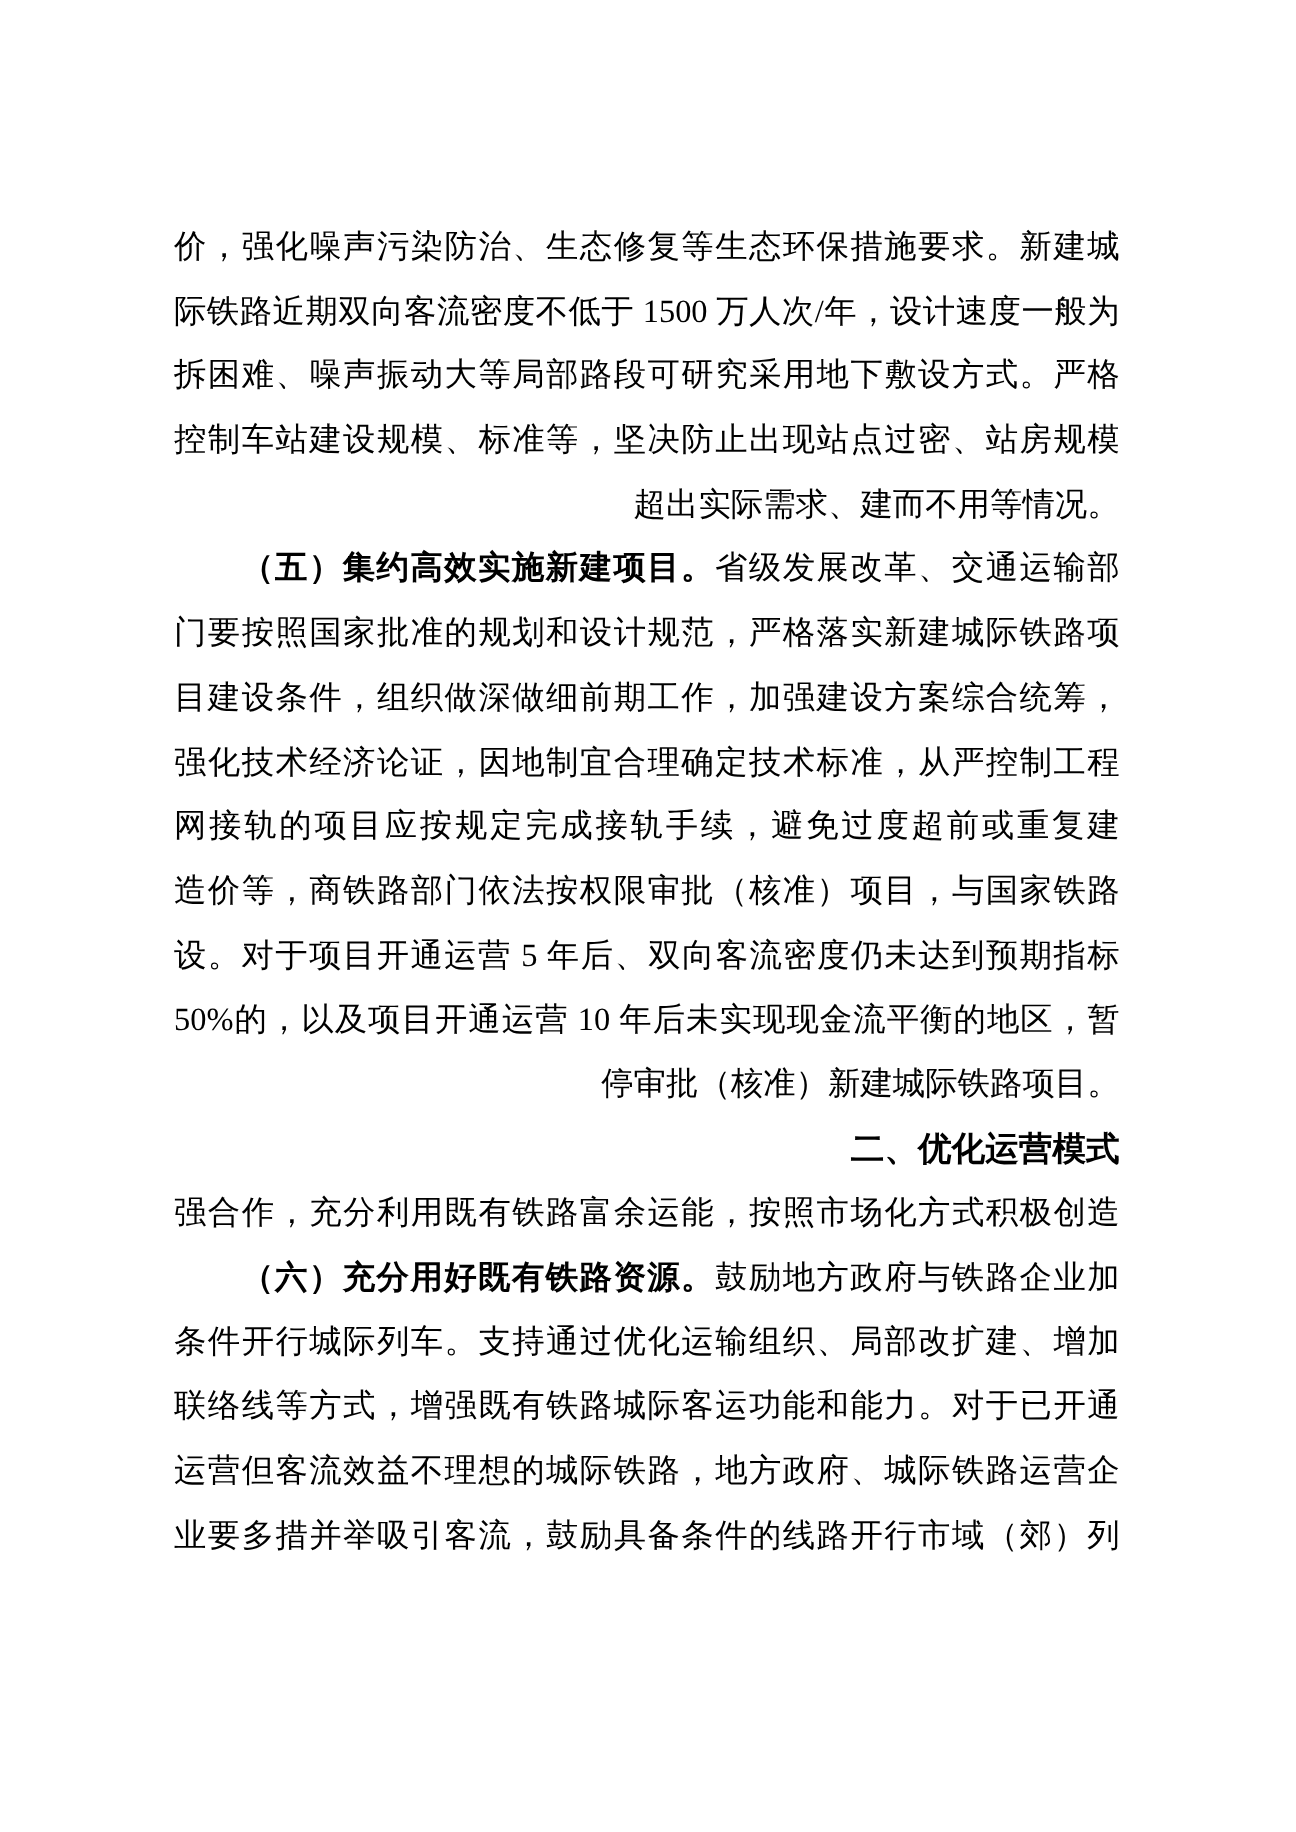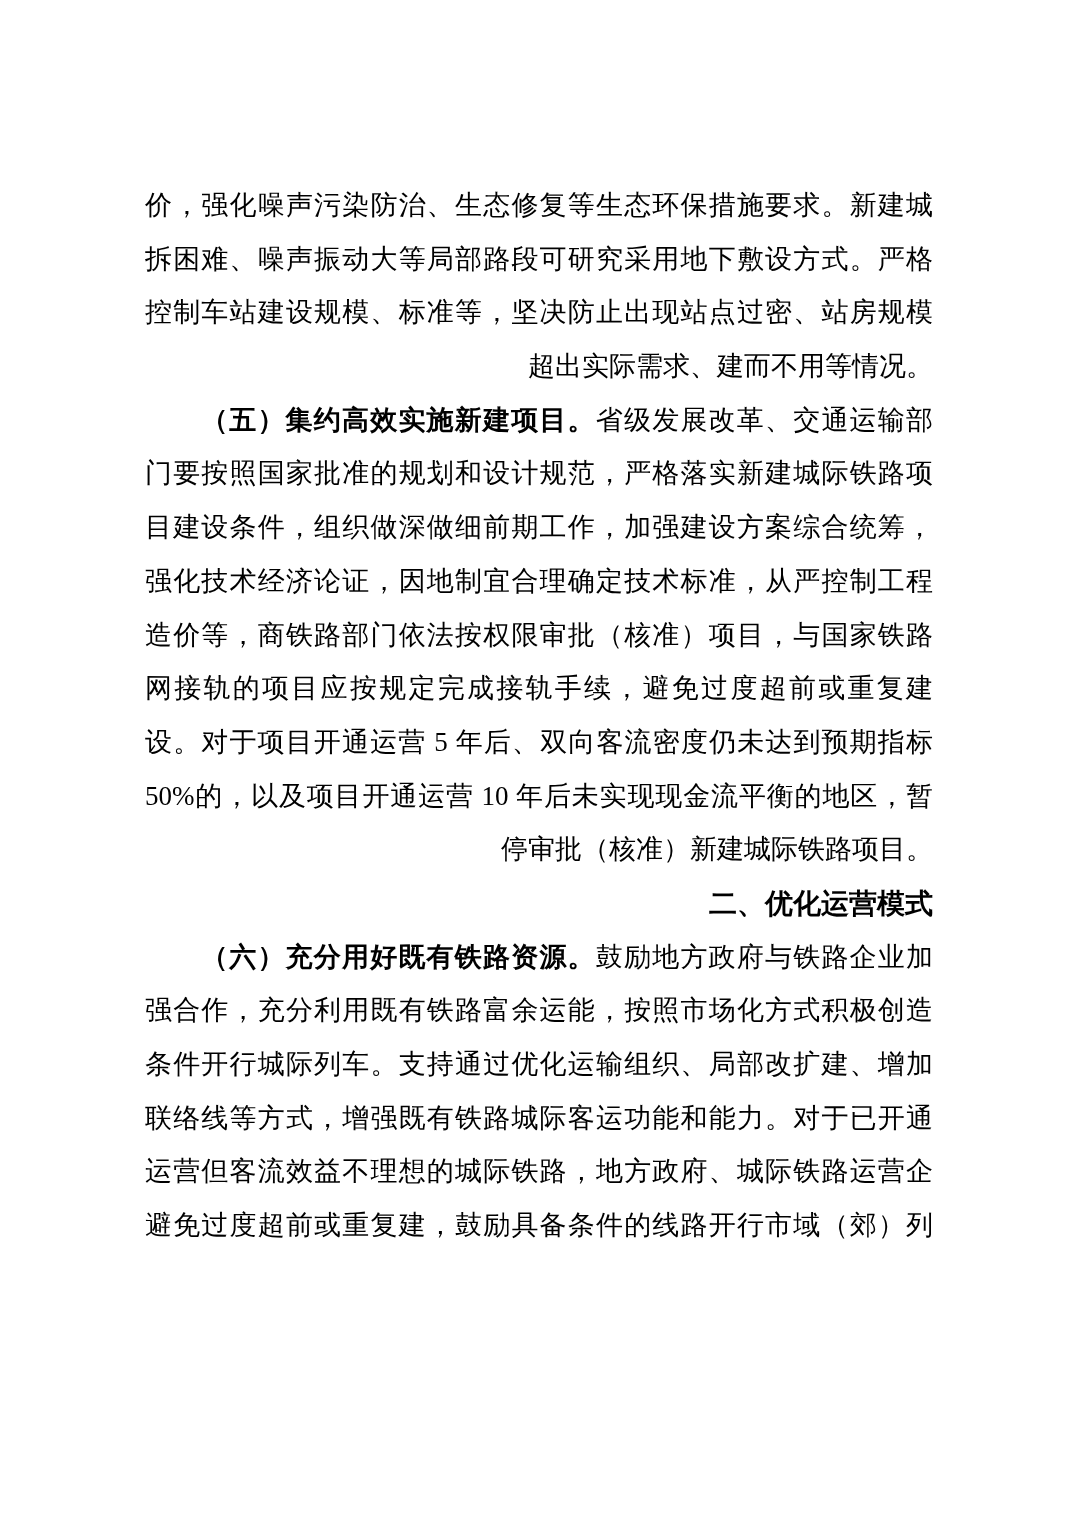--- a/index.html
+++ b/index.html
@@ -47,33 +47,34 @@
   .run.bold {
     font-weight: 700;
   }
 </style>
 </head>
 <body>
 
 <div class="page">
   <div class="content" id="doc-content">
       <div class="line body justify"><span class="run">价，强化噪声污染防治、生态修复等生态环保措施要求。新建城</span></div>
+      <div class="line body justify"><span class="run">际铁路近期双向客流密度不低于 1500 万人次/年，设计速度一般为</span></div>
       <div class="line body justify"><span class="run">拆困难、噪声振动大等局部路段可研究采用地下敷设方式。严格</span></div>
       <div class="line body justify"><span class="run">控制车站建设规模、标准等，坚决防止出现站点过密、站房规模</span></div>
       <div class="line body left"><span class="run">超出实际需求、建而不用等情况。</span></div>
       <div class="line body justify indent"><span class="run bold">（五）集约高效实施新建项目。</span><span class="run">省级发展改革、交通运输部</span></div>
       <div class="line body justify"><span class="run">门要按照国家批准的规划和设计规范，严格落实新建城际铁路项</span></div>
       <div class="line body justify"><span class="run">目建设条件，组织做深做细前期工作，加强建设方案综合统筹，</span></div>
       <div class="line body justify"><span class="run">强化技术经济论证，因地制宜合理确定技术标准，从严控制工程</span></div>
+      <div class="line body justify"><span class="run">网接轨的项目应按规定完成接轨手续，避免过度超前或重复建</span></div>
       <div class="line body justify"><span class="run">造价等，商铁路部门依法按权限审批（核准）项目，与国家铁路</span></div>
-      <div class="line body justify"><span class="run">网接轨的项目应按规定完成接轨手续，避免过度超前或重复建</span></div>
       <div class="line body justify"><span class="run">设。对于项目开通运营 5 年后、双向客流密度仍未达到预期指标</span></div>
       <div class="line body justify"><span class="run">50%的，以及项目开通运营 10 年后未实现现金流平衡的地区，暂</span></div>
       <div class="line body left"><span class="run">停审批（核准）新建城际铁路项目。</span></div>
       <div class="line section-heading left indent"><span class="run bold">二、优化运营模式</span></div>
+      <div class="line body justify"><span class="run">强合作，充分利用既有铁路富余运能，按照市场化方式积极创造</span></div>
       <div class="line body justify indent"><span class="run bold">（六）充分用好既有铁路资源。</span><span class="run">鼓励地方政府与铁路企业加</span></div>
-      <div class="line body justify"><span class="run">强合作，充分利用既有铁路富余运能，按照市场化方式积极创造</span></div>
       <div class="line body justify"><span class="run">条件开行城际列车。支持通过优化运输组织、局部改扩建、增加</span></div>
       <div class="line body justify"><span class="run">联络线等方式，增强既有铁路城际客运功能和能力。对于已开通</span></div>
       <div class="line body justify"><span class="run">运营但客流效益不理想的城际铁路，地方政府、城际铁路运营企</span></div>
-      <div class="line body justify"><span class="run">避免过度超前或重复建，鼓励具备条件的线路开行市域（郊）列</span></div>
+      <div class="line body justify"><span class="run">业要多措并举吸引客流，鼓励具备条件的线路开行市域（郊）列</span></div>
     </div>
 </div>
 
 </body></html>

